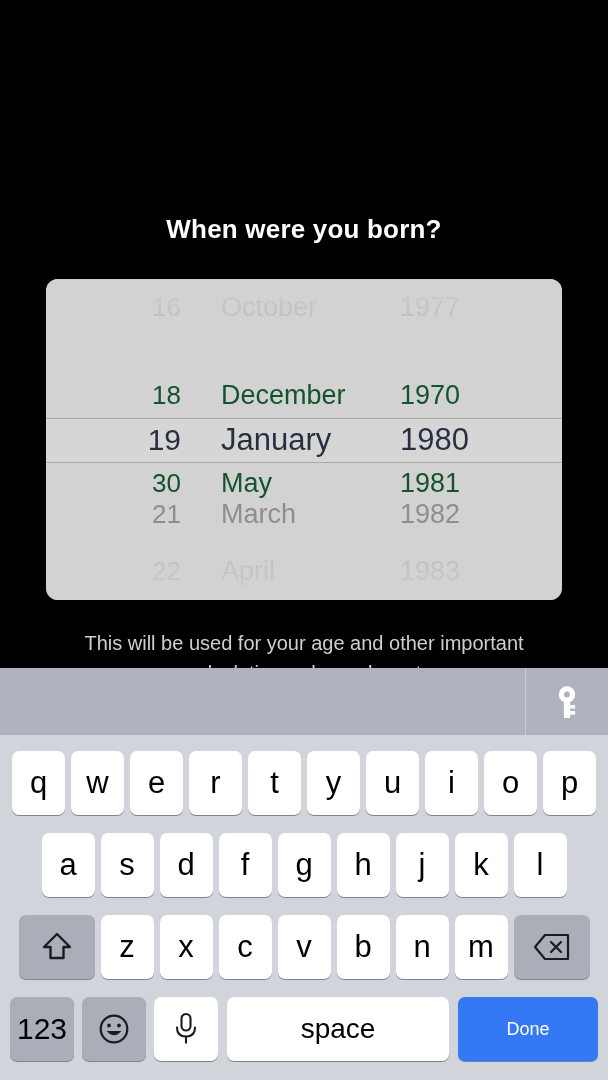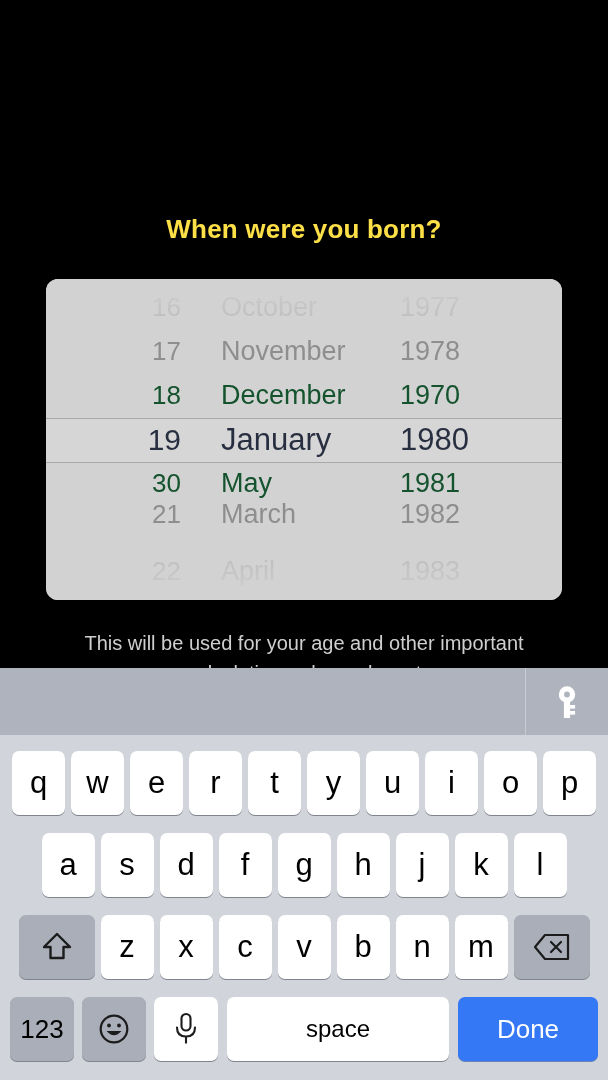--- a/index.html
+++ b/index.html
@@ -9,21 +9,21 @@
     font-family:"Liberation Sans", sans-serif;
     overflow:hidden;
   }
   #screen { position:relative; width:608px; height:1080px; background:#000; }
 
   
   .form-area { position:absolute; left:0; top:0; width:608px; height:668px; background:#000; }
 
   .page-title {
     position:absolute; left:0; top:214px; width:608px;
-    text-align:center; color:#fde047;
+    text-align:center; color:#ffffff;
     font-size:26px; font-weight:600; letter-spacing:.2px;
   }
 
   
   .picker {
     position:absolute; left:46px; top:279px;
     width:516px; height:321px;
     background:#d2d2d2; border-radius:12px;
     overflow:hidden;
   }
@@ -101,25 +101,25 @@
     background:#fff; border-radius:7px;
     display:flex; align-items:center; justify-content:center;
     font-size:31px; color:#000; font-weight:400;
     box-shadow:0 1px 0 rgba(100,105,115,0.75);
     height:64px;
   }
   .k-letter { width:53px; margin:0 3px; }
   .k-dark { background:#a9aeb8; box-shadow:0 1px 0 rgba(100,105,115,0.75); }
   .k-shift { width:76px; margin:0 3px 0 6px; }
   .k-back  { width:76px; margin:0 6px 0 3px; }
-  .k-123   { width:64px; margin:0 4px 0 6px; font-size:26px; }
+  .k-123   { width:64px; margin:0 4px 0 6px; font-size:30px; }
   .k-emoji { width:64px; margin:0 4px; }
   .k-mic   { width:64px; margin:0 4px; }
-  .k-space { flex:1; margin:0 5px; font-size:24px; }
-  .k-done  { width:140px; margin:0 6px 0 4px; background:#3478f6; color:#fff; font-size:26px; box-shadow:0 1px 0 rgba(60,95,170,0.7); }
+  .k-space { flex:1; margin:0 5px; font-size:28px; }
+  .k-done  { width:140px; margin:0 6px 0 4px; background:#3478f6; color:#fff; font-size:18px; box-shadow:0 1px 0 rgba(60,95,170,0.7); }
 
   .kb-home { position:absolute; left:0; bottom:0; width:608px; height:0px; }
   svg { display:block; }
 </style>
 </head>
 <body>
 
 <div id="screen">
 
   <div class="form-area">
@@ -131,31 +131,20 @@
           <div class="prow t-hidden" style="top: -37.5px;"></div>
           <div class="prow t-faint" style="top: 6.5px;">
             <div class="c-day">
               <span>16</span>
             </div>
             <div class="c-month">
               <span>October</span>
             </div>
             <div class="c-year">
               <span>1977</span>
-            </div>
-          </div>
-          <div class="prow t-mid" style="top: 50.5px;">
-            <div class="c-day">
-              <span>17</span>
-            </div>
-            <div class="c-month">
-              <span>November</span>
-            </div>
-            <div class="c-year">
-              <span>1978</span>
             </div>
           </div>
           <div class="prow t-near" style="top: 94.5px;">
             <div class="c-day">
               <span>18</span>
             </div>
             <div class="c-month">
               <span>December</span>
             </div>
             <div class="c-year">

